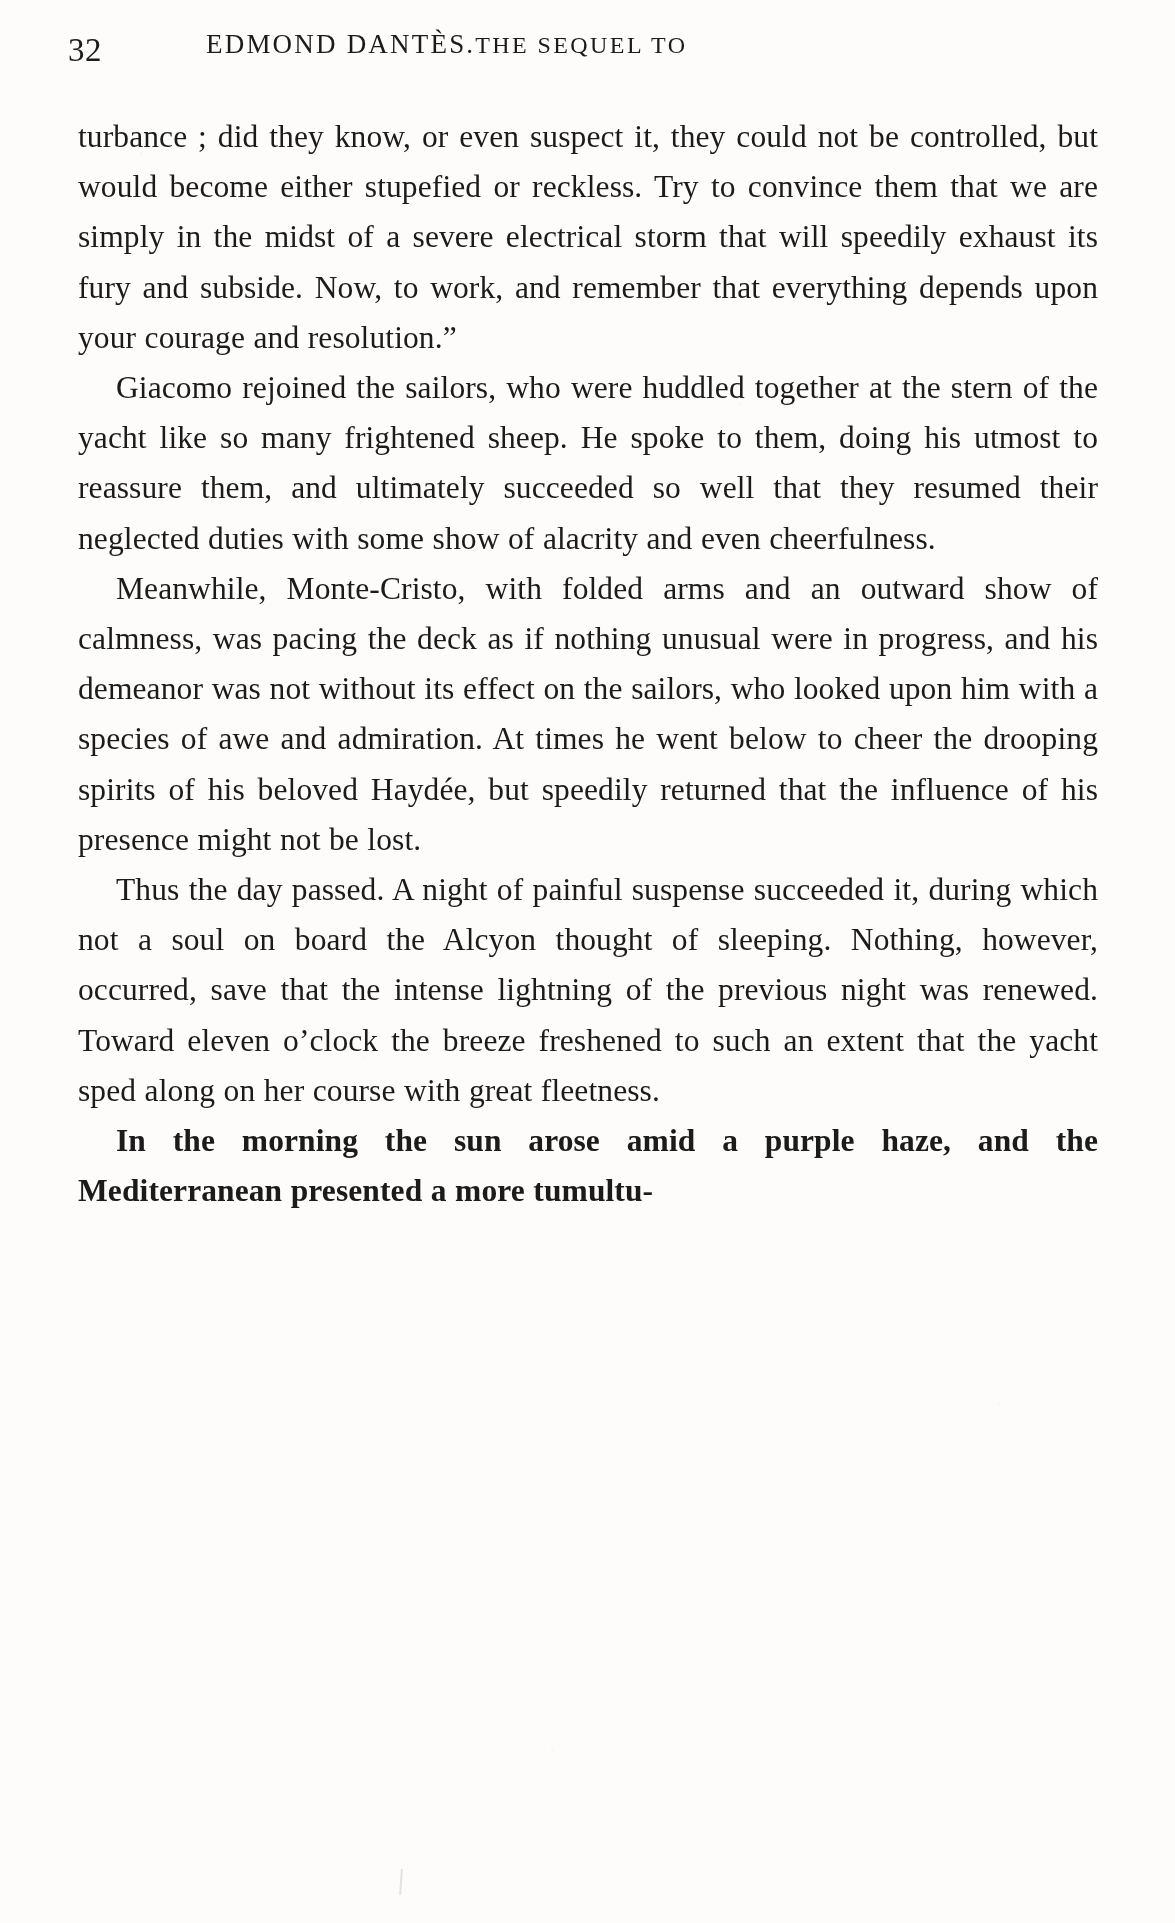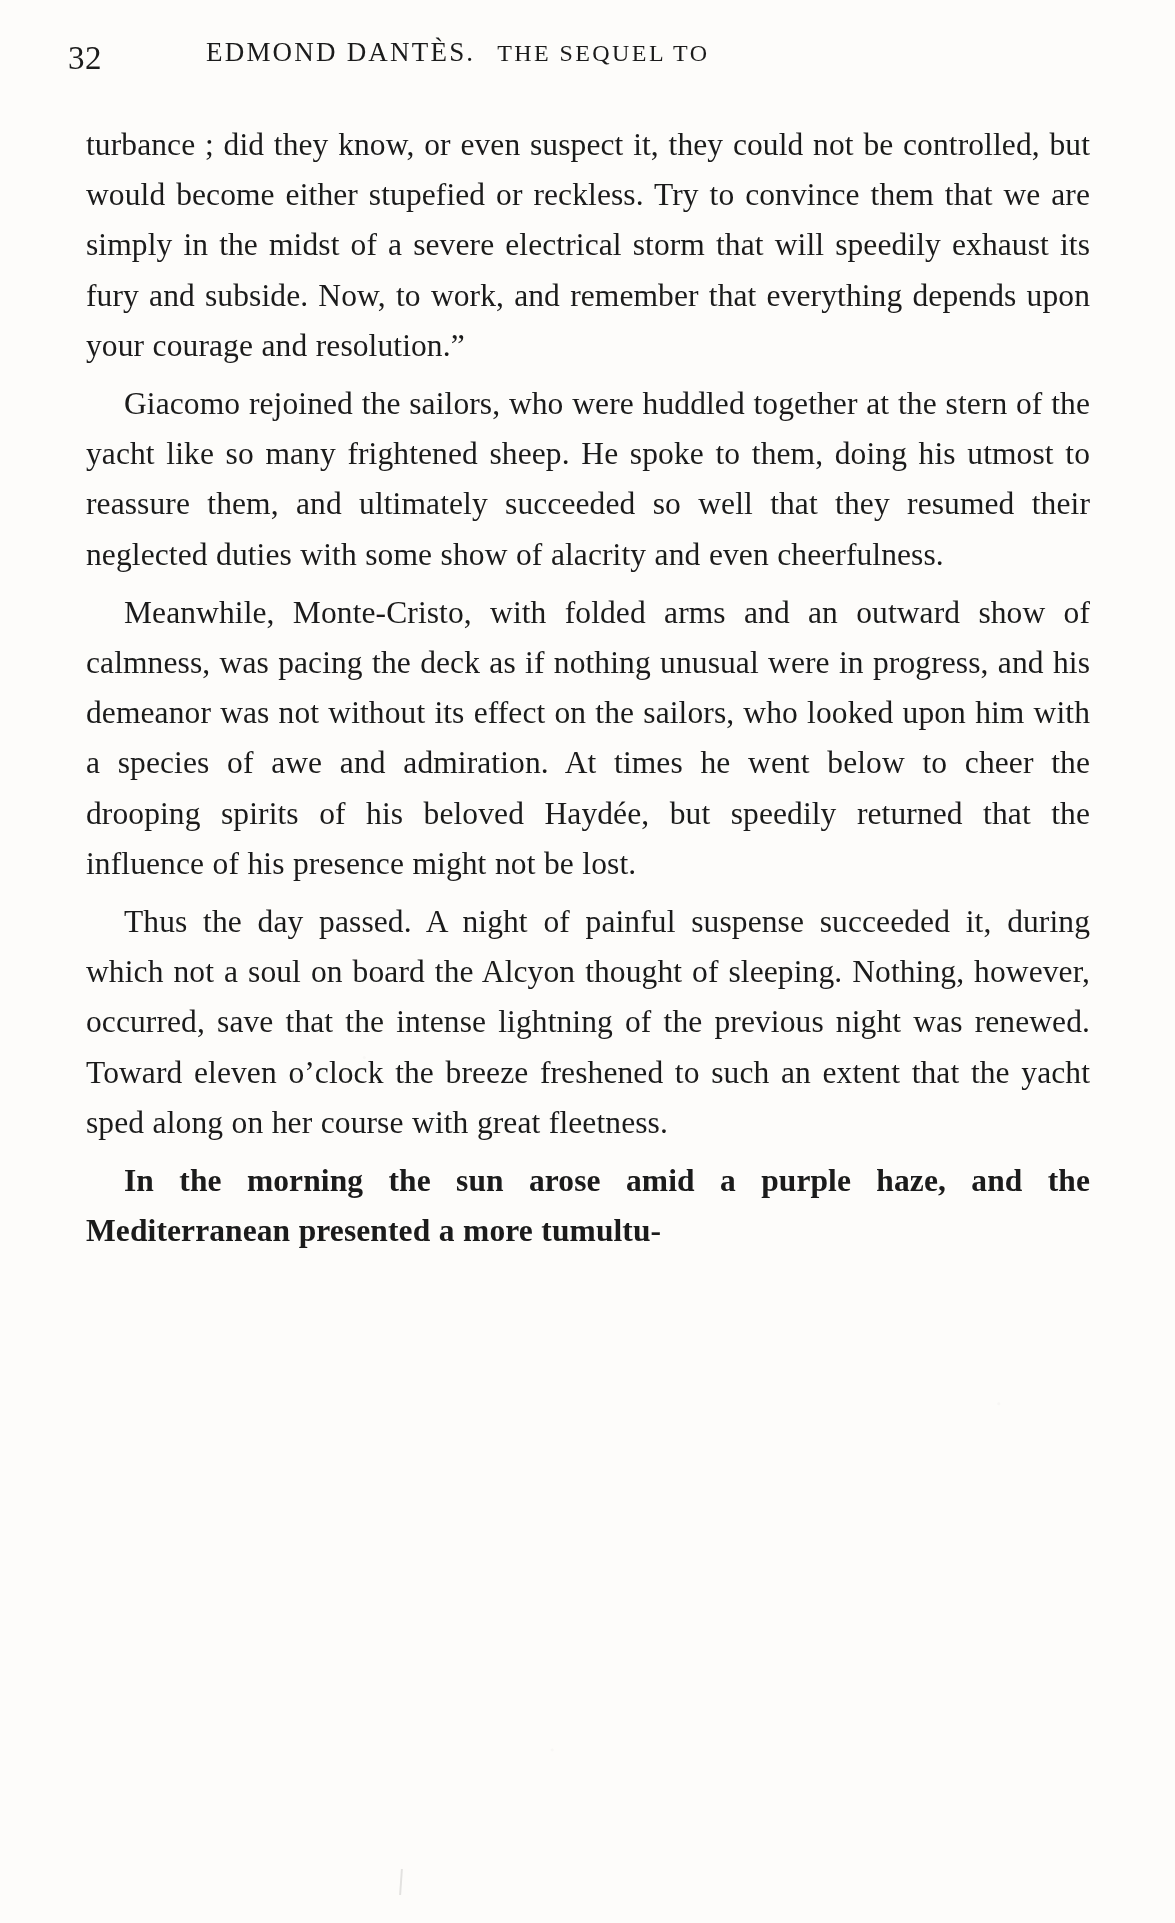--- a/index.html
+++ b/index.html
@@ -24,21 +24,21 @@
     background: #fdfcfa;
     background-image:
       radial-gradient(circle at 12% 8%, rgba(0,0,0,0.025) 0 1px, transparent 2px),
       radial-gradient(circle at 63% 21%, rgba(0,0,0,0.02) 0 1px, transparent 2px),
       radial-gradient(circle at 31% 55%, rgba(0,0,0,0.02) 0 1px, transparent 2px),
       radial-gradient(circle at 85% 73%, rgba(0,0,0,0.022) 0 1px, transparent 2px),
       radial-gradient(circle at 47% 91%, rgba(0,0,0,0.02) 0 1px, transparent 2px);
   }
   .running-head {
     position: absolute;
-    top: 38px;
+    top: 30px;
     left: 68px;
     right: 68px;
     height: 52px;
     display: flex;
     align-items: flex-start;
     justify-content: space-between;
   }
   .folio {
     font-size: 33px;
     letter-spacing: 0.5px;
@@ -56,30 +56,29 @@
     white-space: nowrap;
   }
   .head-title .small-caps-1 {
     font-size: 27px;
     letter-spacing: 2.2px;
     font-family: Liberation Serif, serif;
   }
   .head-title .small-caps-2 {
     font-size: 24px;
     letter-spacing: 2.4px;
-    margin-left: 22px;
   }
   .body-block {
     position: absolute;
     top: 112px;
     left: 78px;
     width: 1020px;
   }
   p.para {
-    margin: 8px;
+    margin: 0;
     font-size: 31.5px;
     line-height: 50.2px;
     text-align: justify;
     text-justify: inter-word;
     letter-spacing: 0.1px;
     word-spacing: 0.5px;
   }
   p.para.indent {
     text-indent: 38px;
   }

